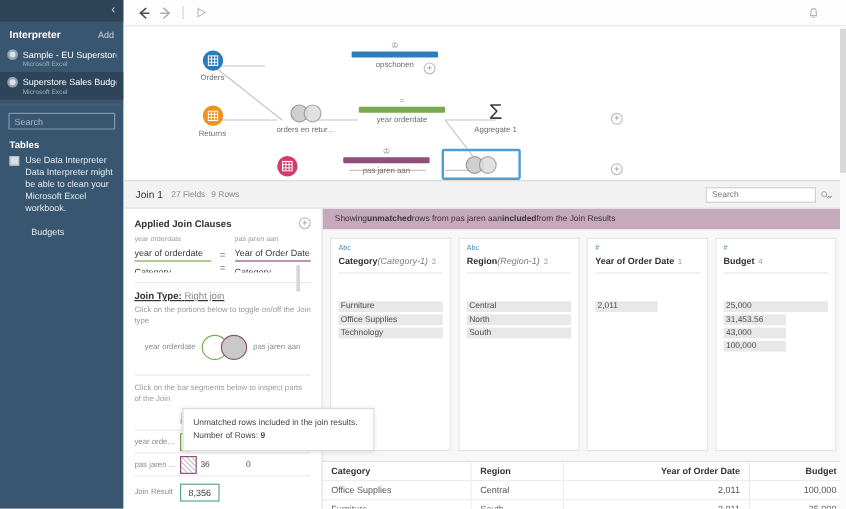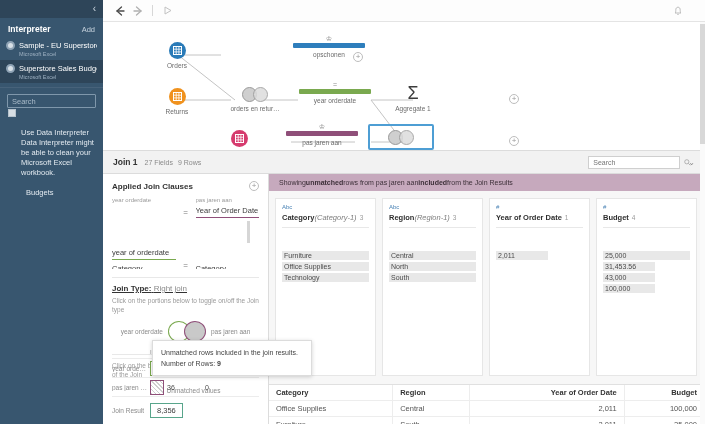--- a/index.html
+++ b/index.html
@@ -53,21 +53,21 @@
     color:#cfdae3; font-size:7.5px; font-family:inherit; padding:0;
   }
   .sb-search input::placeholder { color:#a8bac8; }
   .mag { width:7px; height:7px; flex:0 0 auto; }
   .sb-label { font-weight:bold; font-size:8px; color:#ffffff; padding:8px 8px 4px 8px; }
   .di-row { display:flex; gap:5px; padding:0 8px; align-items:flex-start; }
   .di-box {
     width:8px; height:8px; background:#d7dee4; border:1px solid #b7c3cd;
     flex:0 0 auto; margin-top:1px; cursor:pointer;
   }
-  .di-text { font-size:7.5px; line-height:10px; color:#e3eaf0;margin-top:20px; }
+  .di-text { font-size:7.5px; line-height:10px; color:#e3eaf0; }
   .sb-table { font-size:7.5px; color:#e3eaf0; padding:10px 8px 0 26px; cursor:pointer; }
 
   
   #toolbar {
     position:absolute; left:103px; top:0; right:0; height:22px;
     background:#fdfdfd; border-bottom:1px solid #e4e4e4;
     display:flex; align-items:center; padding:0 8px;
   }
   .tb-btn { width:18px; height:18px; display:flex; align-items:center; justify-content:center; cursor:pointer; }
   .tb-sep { width:1px; height:11px; background:#d7d7d7; margin:0 5px; }
@@ -104,21 +104,21 @@
   }
   .sigma { font-size:18px; color:#3c3c3c; line-height:18px; }
   .sel-box { border:2px solid #4e9ed4; border-radius:2px; padding:3px 8px; }
 
   
   #joinbar {
     position:absolute; left:103px; top:150px; right:0; height:24px;
     background:#f2f2f2; border-top:1px solid #dcdcdc; border-bottom:1px solid #dcdcdc;
     display:flex; align-items:center; padding:0 10px;
   }
-  #joinbar .jtitle { font-weight:bold; font-size:8.5px; color:#333; }
+  #joinbar .jtitle { font-weight:normal; font-size:8.5px; color:#333; }
   #joinbar .jmeta { font-size:7px; color:#8a8a8a; margin-left:7px; }
   .jb-search {
     margin-left:auto; width:92px; height:13px; background:#fff;
     border:1px solid #cfcfcf; display:flex; align-items:center; padding:0 4px;
   }
   .jb-search input {
     border:none; outline:none; flex:1; font-size:7px; color:#555;
     font-family:inherit; background:transparent; padding:0;
   }
   .jb-chev { margin-left:8px; color:#8a8a8a; font-size:8px; cursor:pointer; }
@@ -131,21 +131,21 @@
   }
   .jp-head { display:flex; align-items:center; justify-content:space-between; }
   .jp-head .t { font-weight:bold; font-size:8px; color:#333; }
   .clause-cols { display:flex; gap:6px; margin-top:6px; }
   .clause-col { flex:1; min-width:0; }
   .clause-src { font-size:6px; color:#9a9a9a; white-space:nowrap; overflow:hidden; }
   .clause-fld {
     font-size:7.5px; color:#3b3b3b; padding:3px 0 2px 0; white-space:nowrap;
     overflow:hidden; text-overflow:ellipsis;
   }
-  .ul-green { border-bottom:1.4px solid #7aa94f;margin-top:42px; }
+  .ul-green { border-bottom:1.4px solid #7aa94f; }
   .ul-purple { border-bottom:1.4px solid #8f4f79; }
   .eq { width:8px; text-align:center; font-size:8px; color:#777; padding-top:11px; }
   .clause-row2 { display:flex; gap:6px; margin-top:1px; height:8px; overflow:hidden; color:#a9a9a9; }
   .scroll-pip { position:absolute; right:9px; top:24px; width:3px; height:22px; background:#d6d6d6; }
   .hr-lite { height:1px; background:#e8e8e8; margin:8px 0 6px 0; }
   .jp-sec-title { font-weight:bold; font-size:8px; color:#333;text-decoration:underline; }
   .jp-sec-title span.val { font-weight:normal; color:#8a8a8a; }
   .jp-hint { font-size:6.5px; color:#9a9a9a; margin-top:3px; line-height:9px; }
   .jt-venn { display:flex; align-items:center; justify-content:center; gap:5px; margin-top:7px; }
   .jt-venn .side { font-size:6.5px; color:#8a8a8a; white-space:nowrap; }
@@ -266,20 +266,21 @@
   <div class="sb-divider"></div>
 
   <div class="sb-search">
     <input type="text" placeholder="Search" style="">
     <svg class="mag" viewBox="0 0 10 10">
       <circle cx="4" cy="4" r="3" fill="none" stroke="#bcc9d4" stroke-width="1"></circle>
       <line x1="6.3" y1="6.3" x2="9" y2="9" stroke="#bcc9d4" stroke-width="1"></line>
     </svg>
   </div>
 
+  <div class="sb-label">Tables</div>
 
   <div class="di-row">
     <span class="di-box"></span>
     <span class="di-text">
       <span>Use Data Interpreter</span>
       <div>Data Interpreter might be able to clean your Microsoft Excel workbook.</div>
     </span>
   </div>
 
   <div class="sb-table">Budgets</div>

